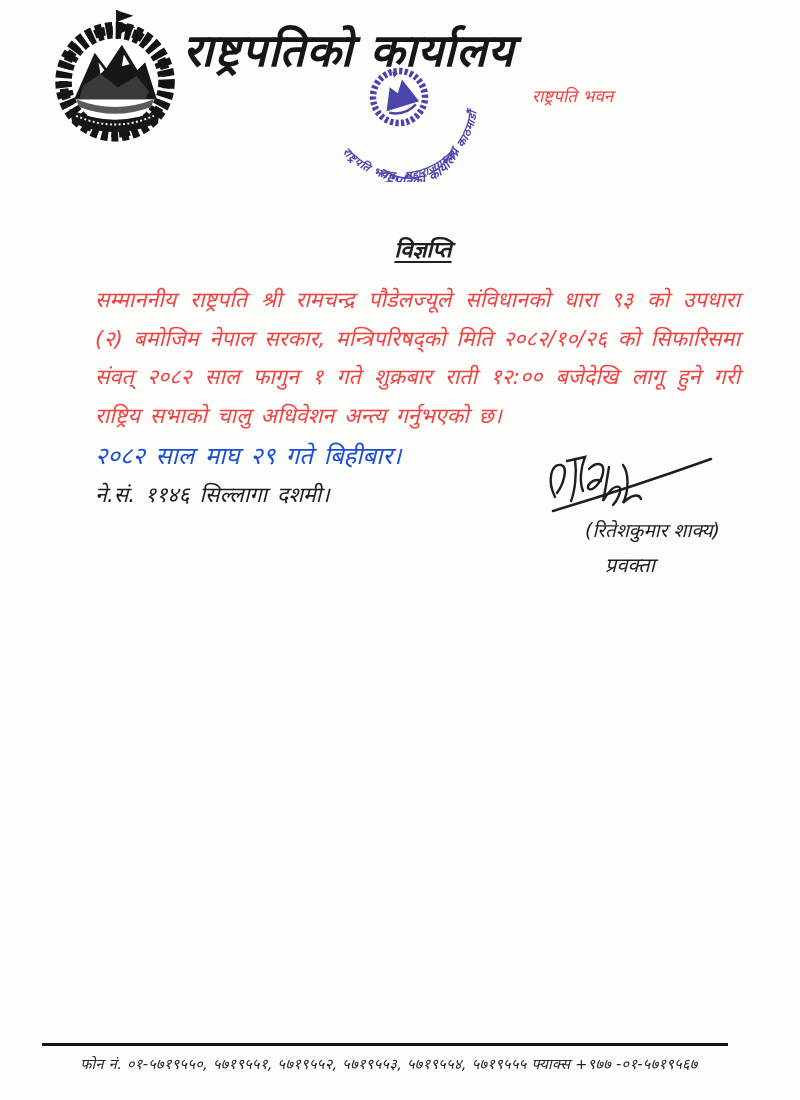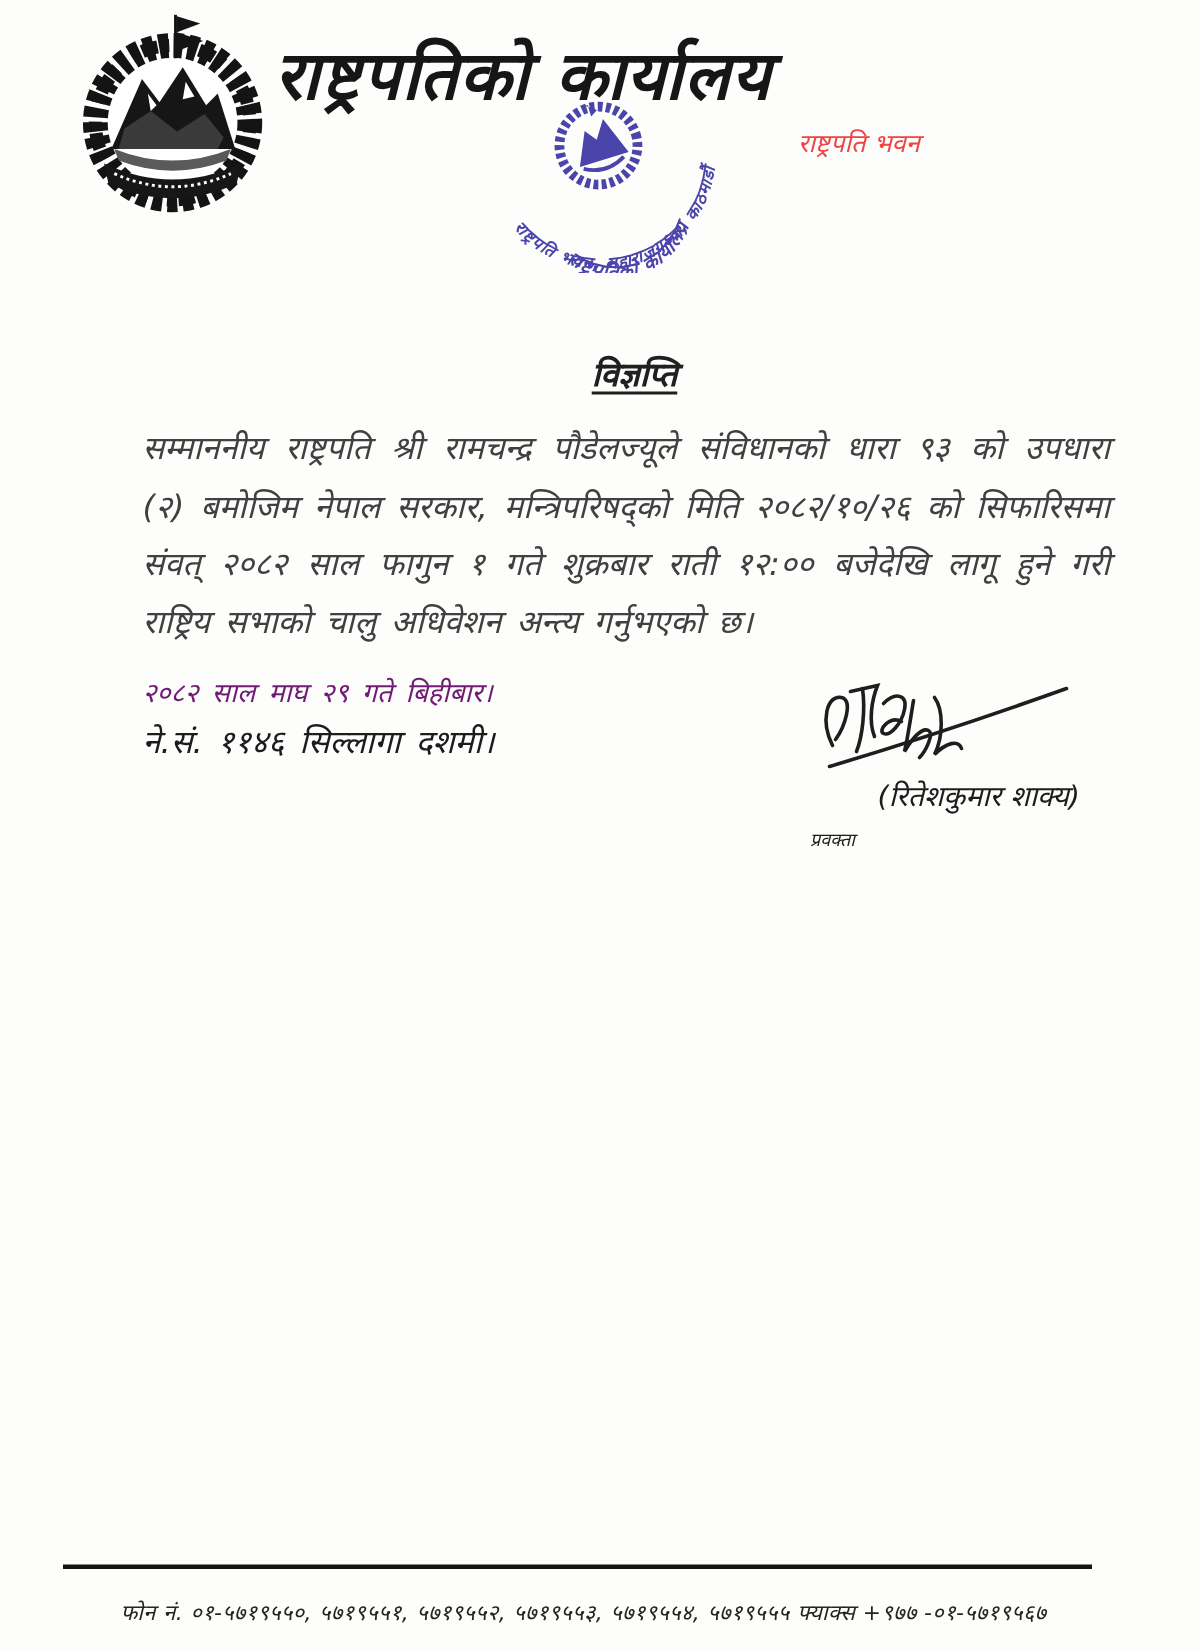--- a/index.html
+++ b/index.html
@@ -26,33 +26,33 @@
   .seal{position:absolute;left:322px;top:60px;width:168px;height:122px;opacity:.92;}
   
   .notice-heading{
     position:absolute;left:0;top:233px;width:846px;
     text-align:center;font-size:22px;font-weight:bold;
     text-decoration:underline;text-underline-offset:4px;color:#202020;
   }
   .notice-body{
     position:absolute;left:95px;top:281px;width:645px;
     font-size:21.5px;line-height:38.5px;
-    text-align:justify;color:#404040;word-spacing:3px;
+    text-align:justify;color:#ef4444;word-spacing:3px;
   }
-  .date-line1{position:absolute;left:95px;top:449px;font-size:18px;color:#701a75;word-spacing:3px;}
+  .date-line1{position:absolute;left:95px;top:438px;font-size:24px;color:#1d4ed8;word-spacing:3px;}
   .date-line2{position:absolute;left:95px;top:479px;font-size:21.5px;color:#1c1c1c;word-spacing:3px;}
   
   .sig-svg{position:absolute;left:545px;top:447px;width:180px;height:74px;}
   .sig-name{position:absolute;left:540px;top:517px;width:180px;text-align:right;font-size:19px;color:#1c1c1c;white-space:nowrap;}
-  .sig-role{position:absolute;left:540px;top:551px;width:180px;font-size:12px;color:#1c1c1c;}
+  .sig-role{position:absolute;left:540px;top:551px;width:180px;text-align:center;font-size:20px;color:#1c1c1c;}
   
   .footer-rule{position:absolute;left:42px;top:1043px;width:686px;height:3px;background:#141414;}
   .footer-text{
     position:absolute;left:0;top:1053px;width:778px;
-    text-align:center;font-size:14.5px;color:#242424;letter-spacing:.3px;margin-top:11px;
+    text-align:center;font-size:14.5px;color:#242424;letter-spacing:.3px;
   }
 </style>
 </head>
 <body>
 
 <div class="page">
 
   <svg class="emblem" viewBox="0 0 150 140" xmlns="http://www.w3.org/2000/svg">
 
     <g fill="#141414">

